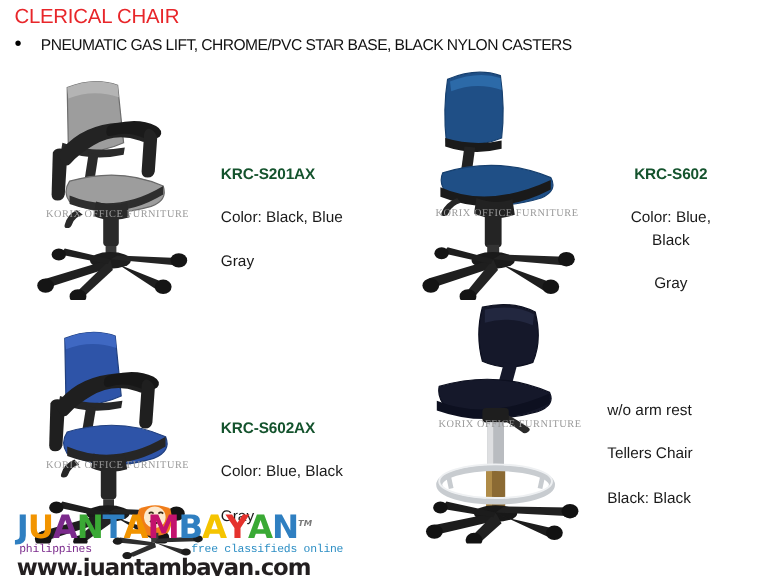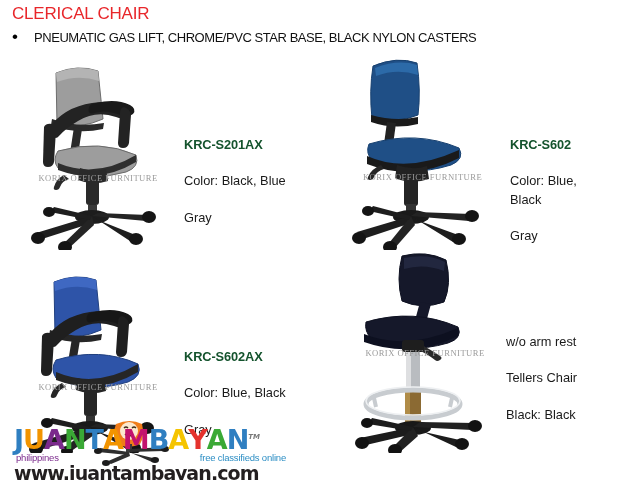--- a/index.html
+++ b/index.html
@@ -112,21 +112,21 @@
     font-weight: bold;
     letter-spacing: 0;
     font-style: italic;
   }
   .logo-sub {
     position: absolute;
     left: 16px; top: 28px;
     width: 270px;
     display: flex;
     justify-content: space-between;
-    font-family: Liberation Sans, sans-serif;
+    font-family: Liberation Mono, monospace;
     font-size: 9.5px;
     letter-spacing: -0.2px;
   }
   .logo-sub .ph { color: #7b2a8c; }
   .logo-sub .fc { color: #2c8ec4; }
   .logo-url {
     position: absolute;
     left: 14px; top: 38px;
     font-family: "DejaVu Sans", sans-serif;
     font-weight: bold;
@@ -226,21 +226,21 @@
         <path d="M66 164 L28 154 L24 159 L64 168 Z" fill="#1e1e1e"></path>
 
         <ellipse cx="14" cy="186" rx="7" ry="6" fill="#141414"></ellipse>
         <ellipse cx="45" cy="195" rx="7" ry="6" fill="#141414"></ellipse>
         <ellipse cx="114" cy="187" rx="7" ry="6" fill="#141414"></ellipse>
         <ellipse cx="127" cy="164" rx="7" ry="6" fill="#141414"></ellipse>
         <ellipse cx="23" cy="159" rx="6" ry="5" fill="#141414"></ellipse>
       </svg>
       <div class="wm" style="top:120px;">KORIX OFFICE FURNITURE</div>
     </div>
-    <div class="cell-text" style="margin-left:10px; margin-top:66px;">
+    <div class="cell-text" style="margin-left:10px; margin-top:66px;text-align:center;">
       <span class="sku desc-line">KRC-S602</span>
       <span class="desc-line">Color: Blue, Black</span>
       <span class="desc-line">Gray</span>
     </div>
   </div>
 
   <div class="cell" style="left:18px; top:268px;">
     <div class="cell-img">
       <svg class="chair-svg" width="160" height="185" viewBox="0 0 160 185">
 

